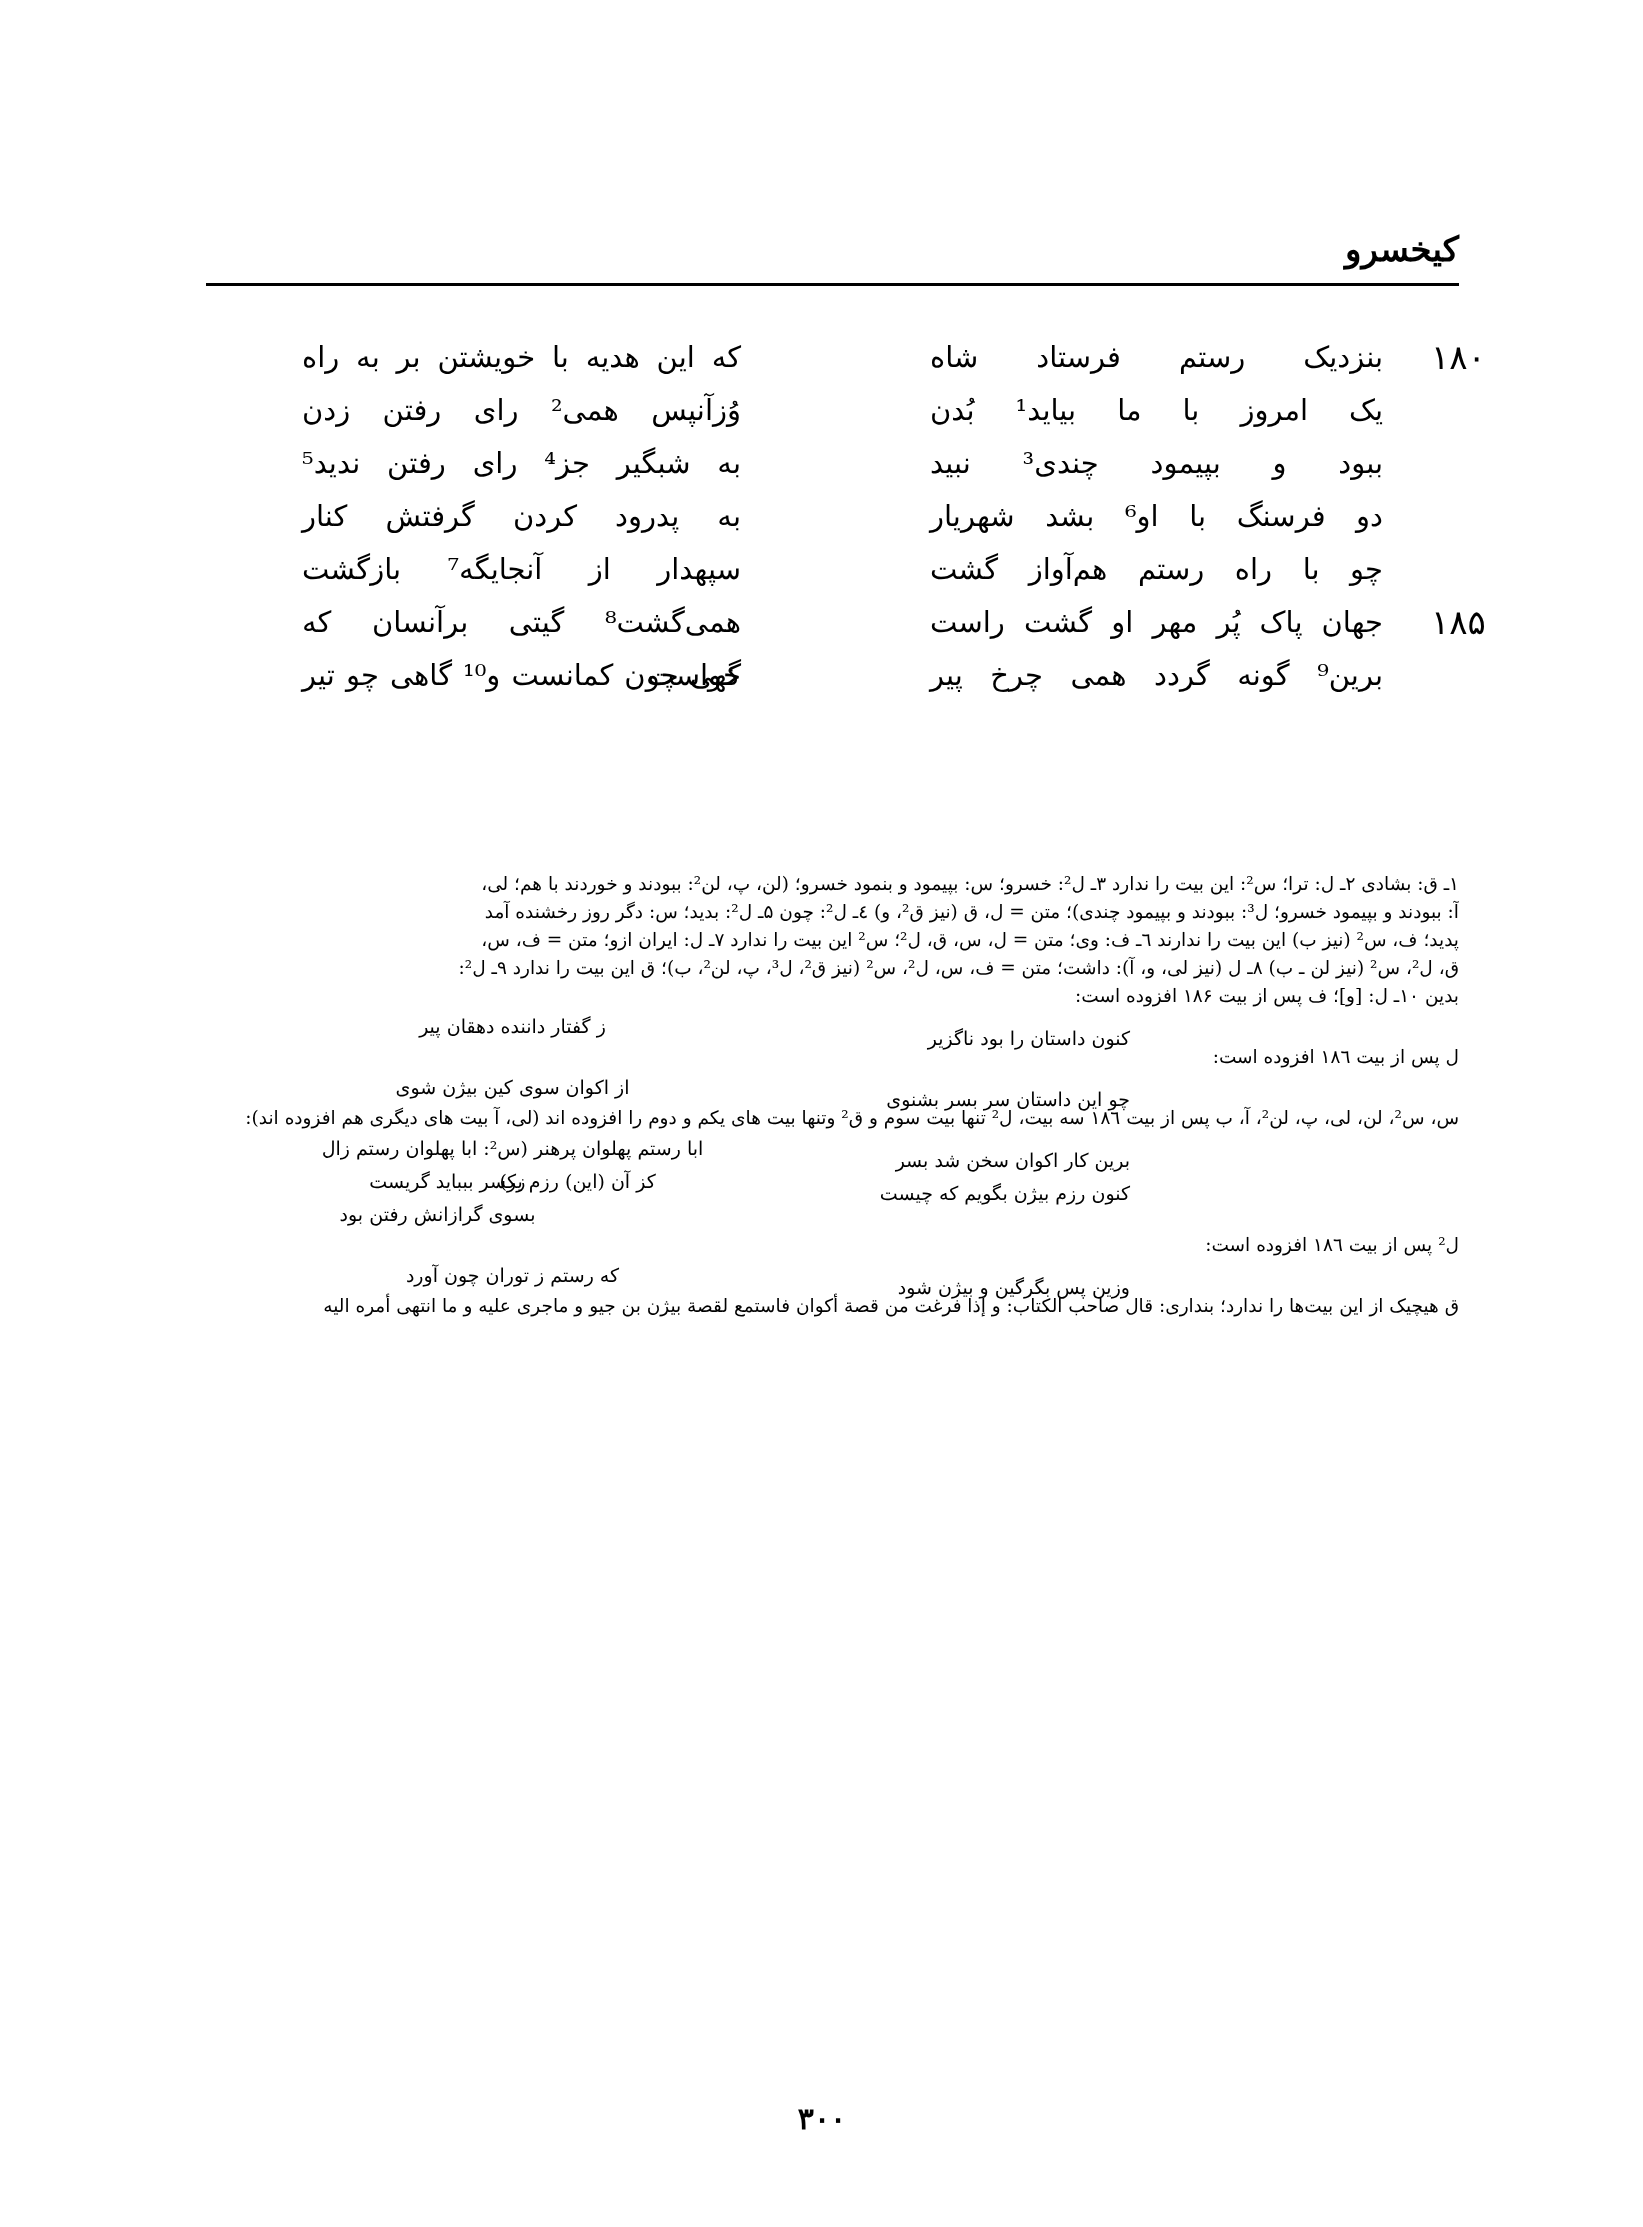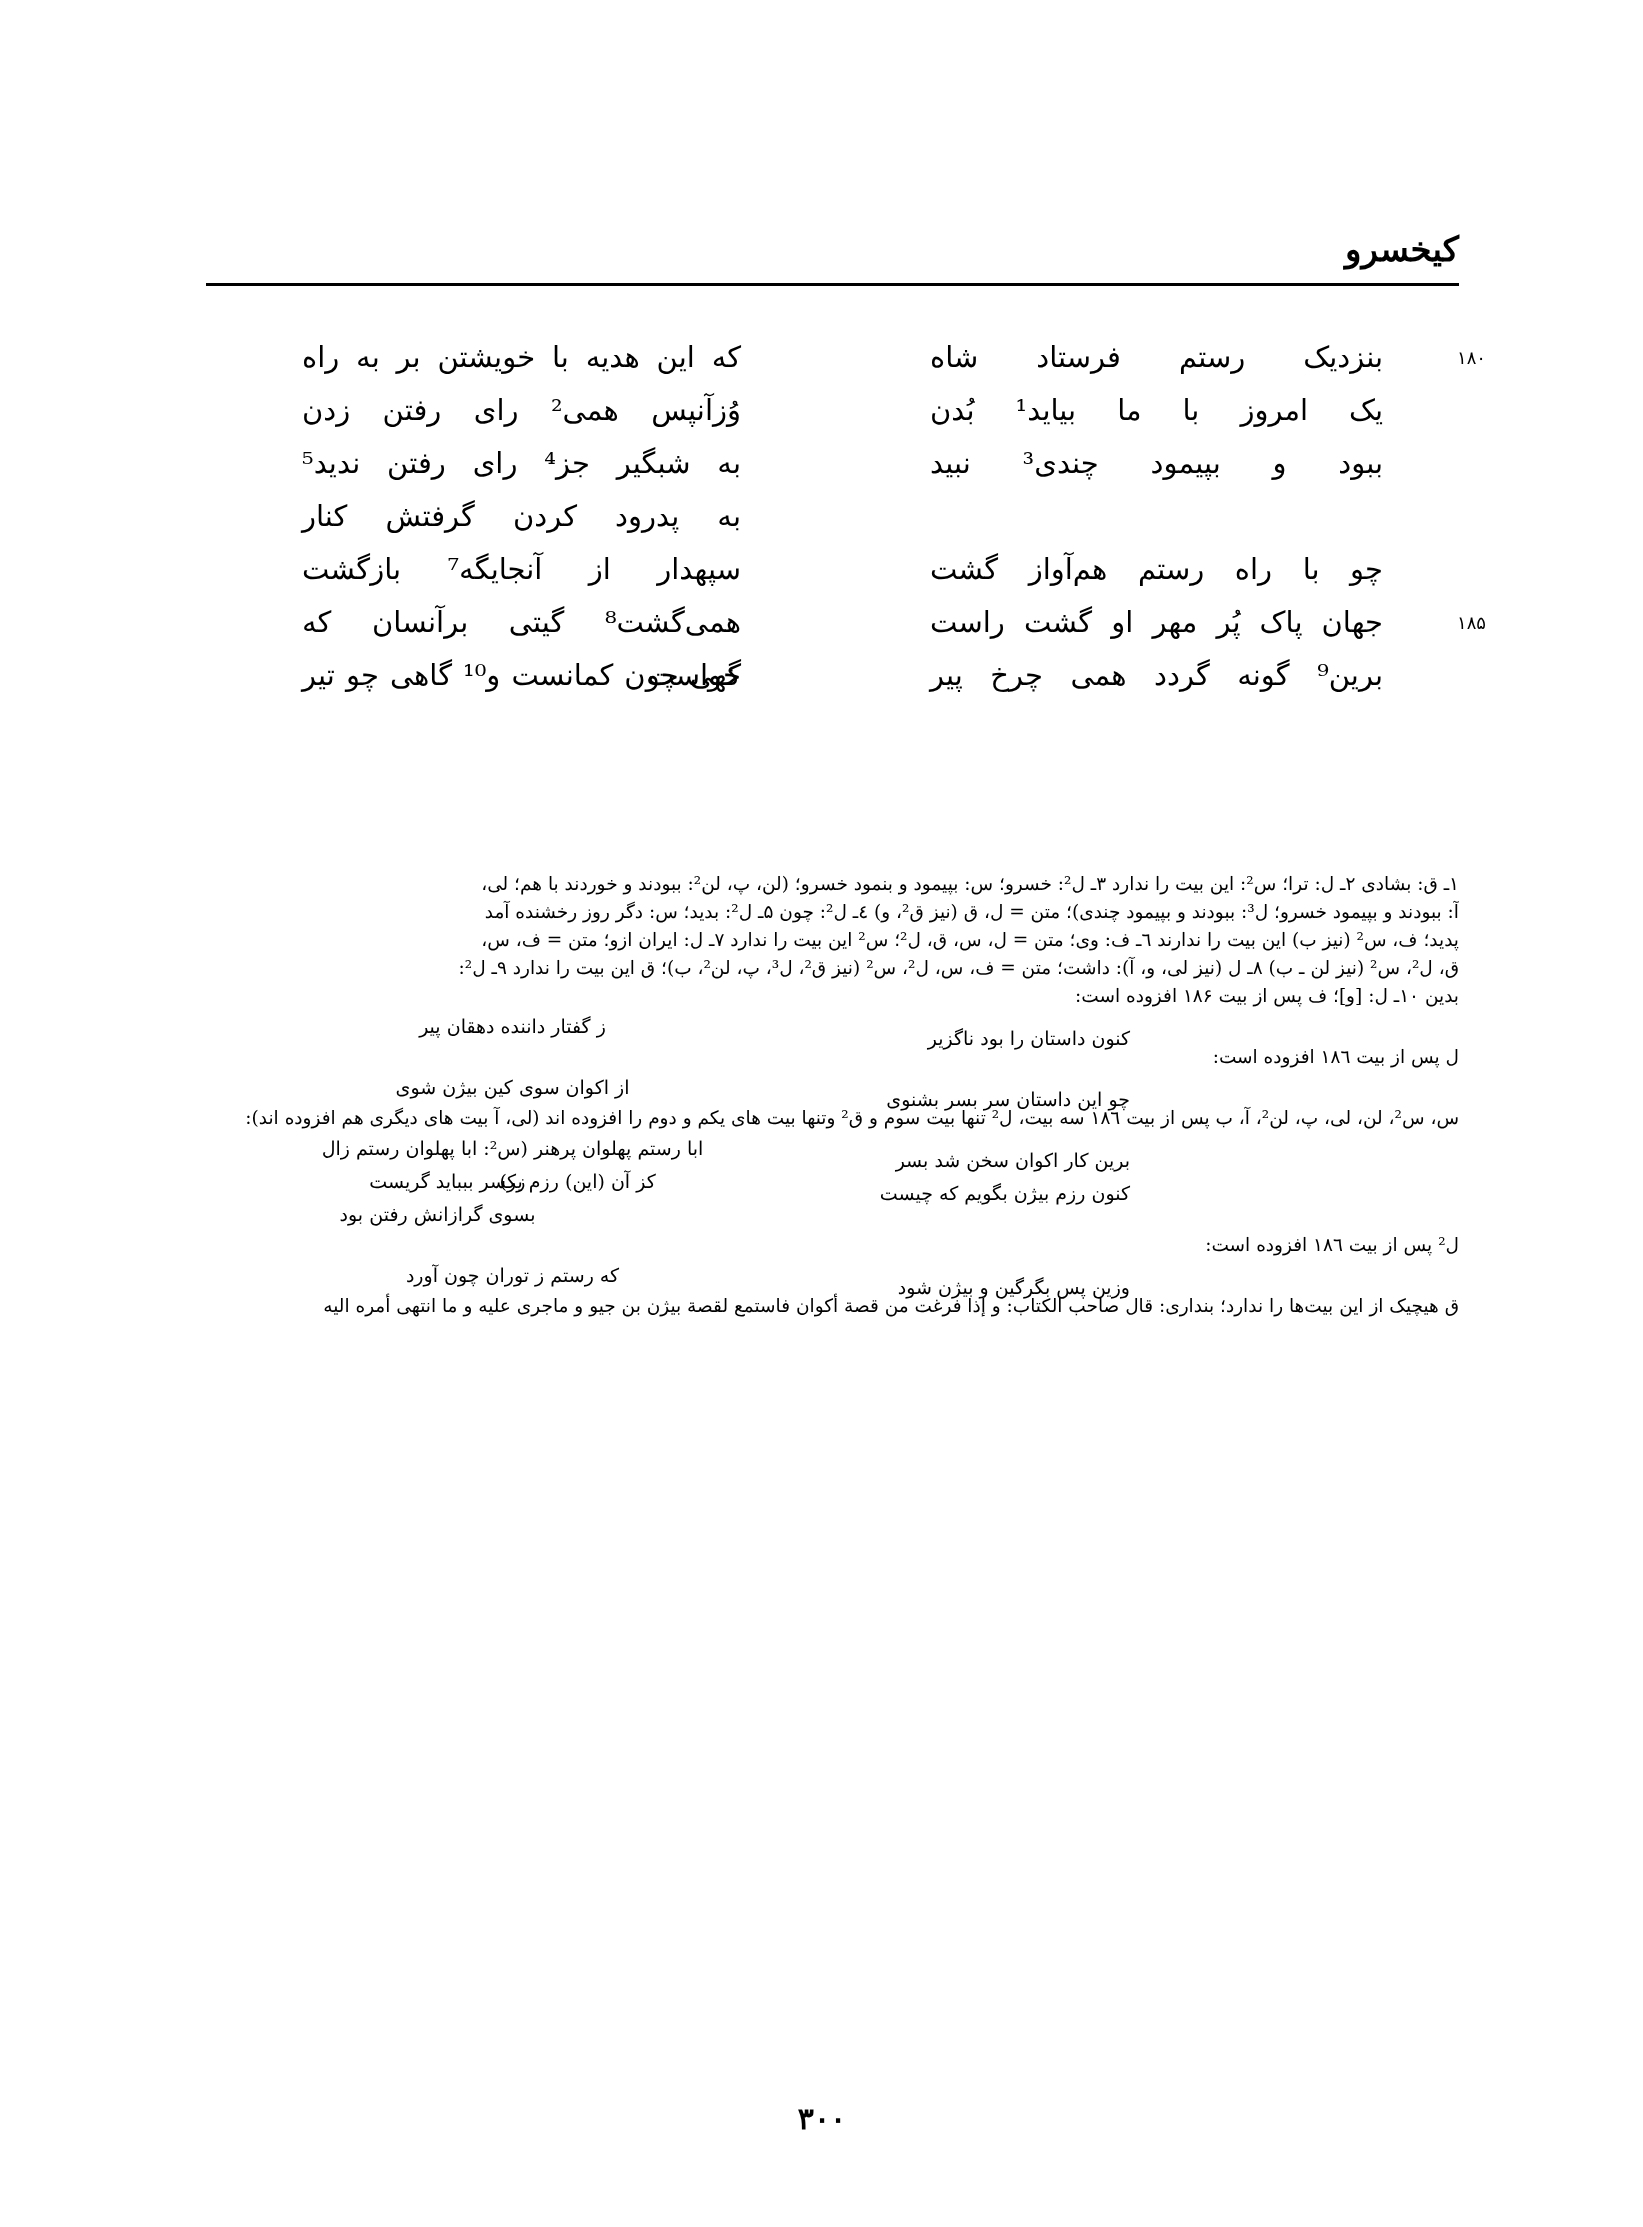--- a/index.html
+++ b/index.html
@@ -2,21 +2,21 @@
 <html style="font-size:11px"><head>
 <meta charset="utf-8">
 <style>
   html, body { margin:0; padding:0; background:#ffffff; }
   body { width:1644px; height:2227px; position:relative; font-family:"DejaVu Serif", serif; color:#000; overflow:hidden; }
   .page { position:absolute; left:0; top:16px; width:1644px; height:2227px; direction:rtl; }
   .running-head { position:absolute; right:185px; top:213px; font-size:34px; font-weight:bold; }
   .rule { position:absolute; left:206px; right:185px; top:267px; height:2.7px; background:#000; }
   .verse-block { position:absolute; top:315px; left:302px; right:261px; }
   .verse-row { position:relative; height:53px; font-size:29px; line-height:53px; }
-  .verse-num { position:absolute; right:-103px; top:0; width:55px; text-align:right; font-size:18px; }
+  .verse-num { position:absolute; right:-103px; top:0; width:55px; text-align:left; font-size:34px; }
   .hem1 { position:absolute; right:0; width:453px; text-align:justify; text-align-last:justify; }
   .hem2 { position:absolute; left:0; width:439px; text-align:justify; text-align-last:justify; }
   .footnotes { position:absolute; top:854px; left:182px; right:185px; font-size:18.5px; line-height:28px; }
   .fn-line { white-space:nowrap; overflow:hidden; }
   .fn-couplet { position:relative; height:33px; font-size:19px; line-height:33px; }
   .fn-couplet .c1 { position:absolute; right:329px; width:357px; text-align:right;margin-top:12px; }
   .fn-couplet .c2 { position:absolute; right:741px; width:411px; text-align:center; }
   .fn-couplet.big .c1 { right:178px; width:494px; }
   .fn-couplet.big .c2 { right:754px; width:535px; }
   .fn-wrap { white-space:normal; }
@@ -40,20 +40,21 @@
       <span class="hem1">یک امروز با ما بیاید¹ بُدن</span>
       <span class="hem2">وُزآنپس همی² رای رفتن زدن</span>
     </div>
     <div class="verse-row">
       <span class="verse-num"></span>
       <span class="hem1">ببود و بپیمود چندی³ نبید</span>
       <span class="hem2">به شبگیر جز⁴ رای رفتن ندید⁵</span>
     </div>
     <div class="verse-row">
       <span class="verse-num"></span>
+      <span class="hem1">دو فرسنگ با او⁶ بشد شهریار</span>
       <span class="hem2">به پدرود کردن گرفتش کنار</span>
     </div>
     <div class="verse-row">
       <span class="verse-num"></span>
       <span class="hem1">چو با راه رستم هم‌آواز گشت</span>
       <span class="hem2">سپهدار از آنجایگه⁷ بازگشت</span>
     </div>
     <div class="verse-row">
       <span class="verse-num">۱۸۵</span>
       <span class="hem1">جهان پاک پُر مهر او گشت راست</span>

